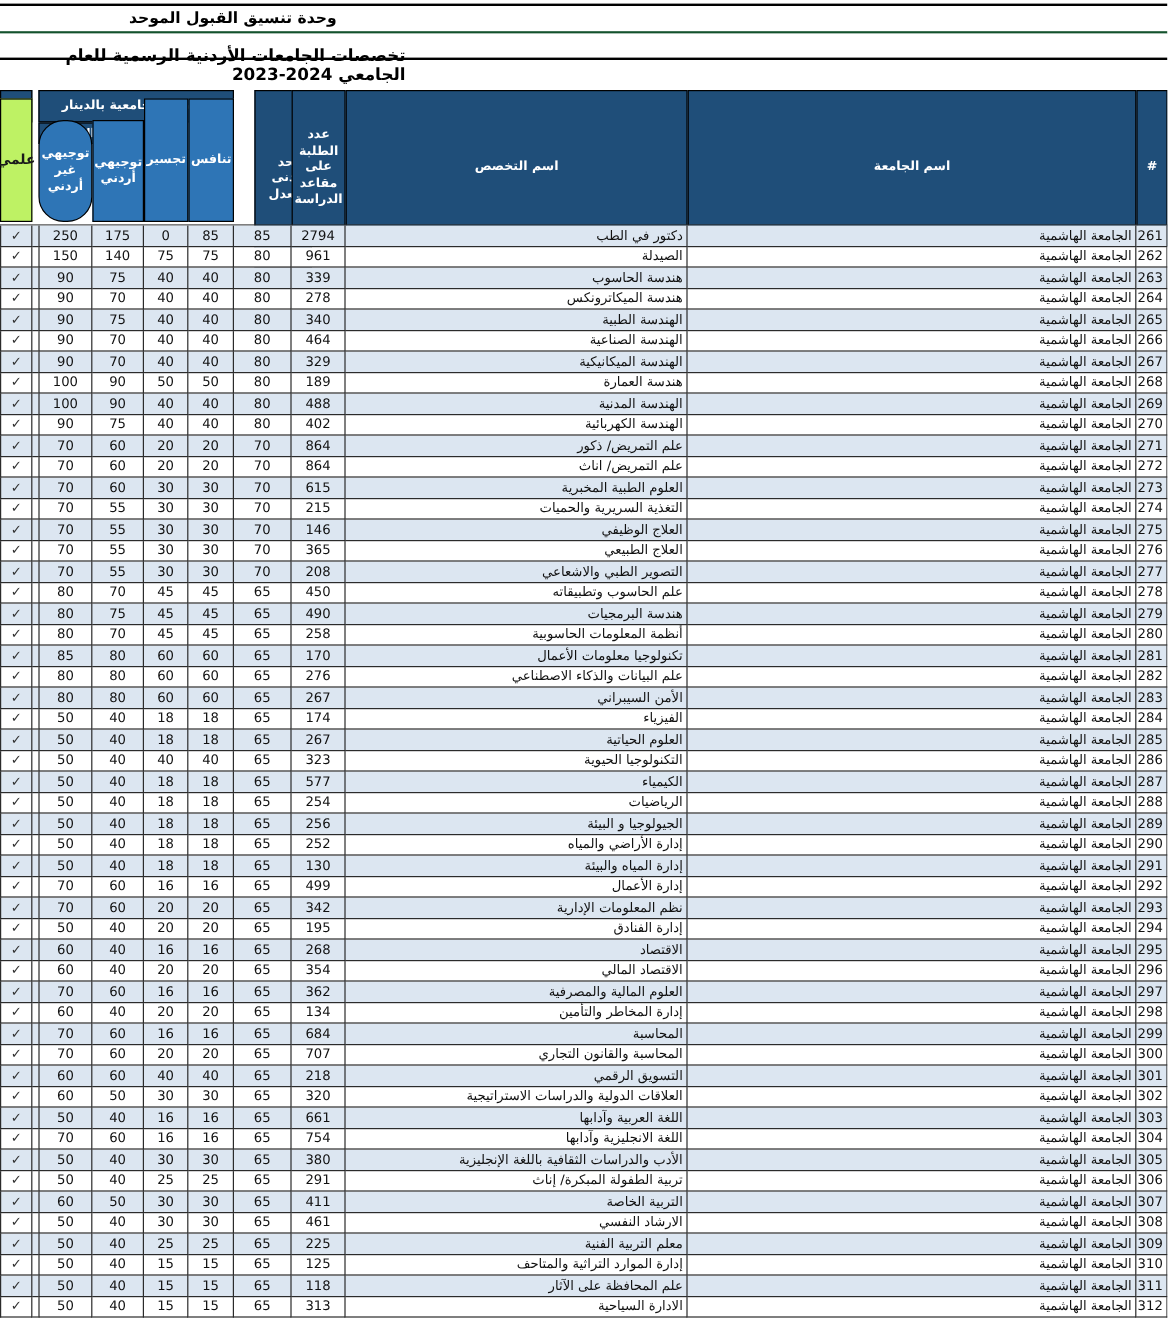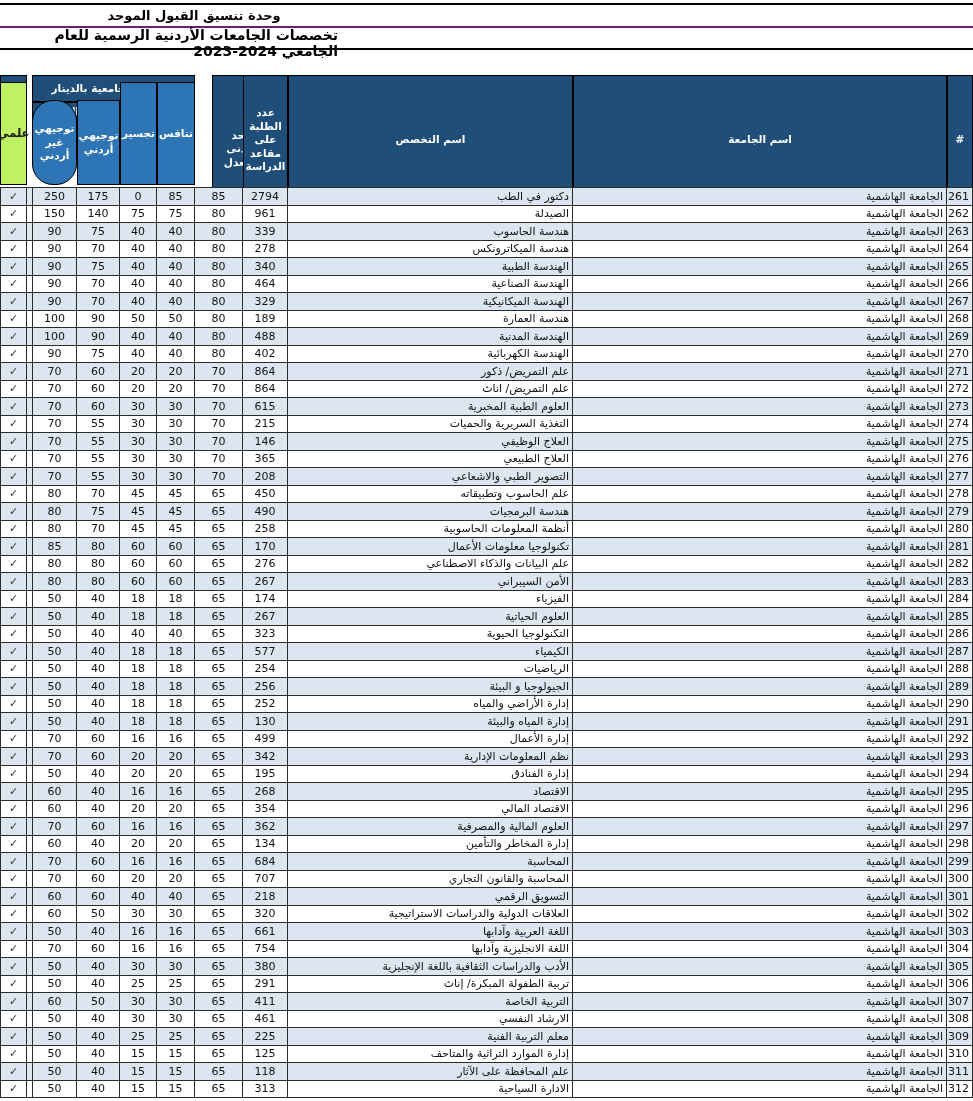--- a/index.html
+++ b/index.html
@@ -1,25 +1,25 @@
 <!DOCTYPE html>
 <html lang="ar"><head>
 <meta charset="utf-8">
 <style>
   html,body{margin:0;padding:0;background:#fff;}
   .page{position:relative;width:973px;height:1101px;background:#fff;overflow:hidden;
         font-family:"DejaVu Sans","Liberation Sans",sans-serif;}
   
   .title1{position:absolute;top:3px;left:0;width:973px;height:25px;box-sizing:border-box;
-          border-top:2px solid #000;border-bottom:2px solid #701a75;background:#fff;}
+          border-top:2px solid #000;border-bottom:2px solid #14532d;background:#fff;}
   .title1 .t{position:absolute;left:98px;top:0;width:192px;height:21px;display:flex;align-items:center;
           justify-content:center;direction:rtl;font-weight:bold;font-size:13px;color:#000;}
   .title2{position:absolute;top:28px;left:0;width:973px;height:22px;box-sizing:border-box;
           border-bottom:2px solid #000;background:#fff;}
-  .title2 .t{position:absolute;left:26px;top:0;width:312px;height:30px;display:flex;align-items:center;
+  .title2 .t{position:absolute;left:26px;top:12px;width:312px;height:30px;display:flex;align-items:center;
           justify-content:center;direction:rtl;font-weight:bold;font-size:14px;color:#000;}
   
   .thead{position:absolute;top:55px;left:0;width:973px;height:130px;}
   .hc{position:absolute;box-sizing:border-box;border:1px solid #000;display:flex;align-items:center;
       justify-content:center;text-align:center;color:#fff;font-weight:bold;font-size:10.5px;
       line-height:1.3;direction:rtl;padding:1px;}
   .dark{background:#1F4E79;margin-top:20px;}
   .med{background:#2E75B6;}
   .hc.yellow{background:#bef264;color:#1a1a1a;font-size:11.5px;}
   

